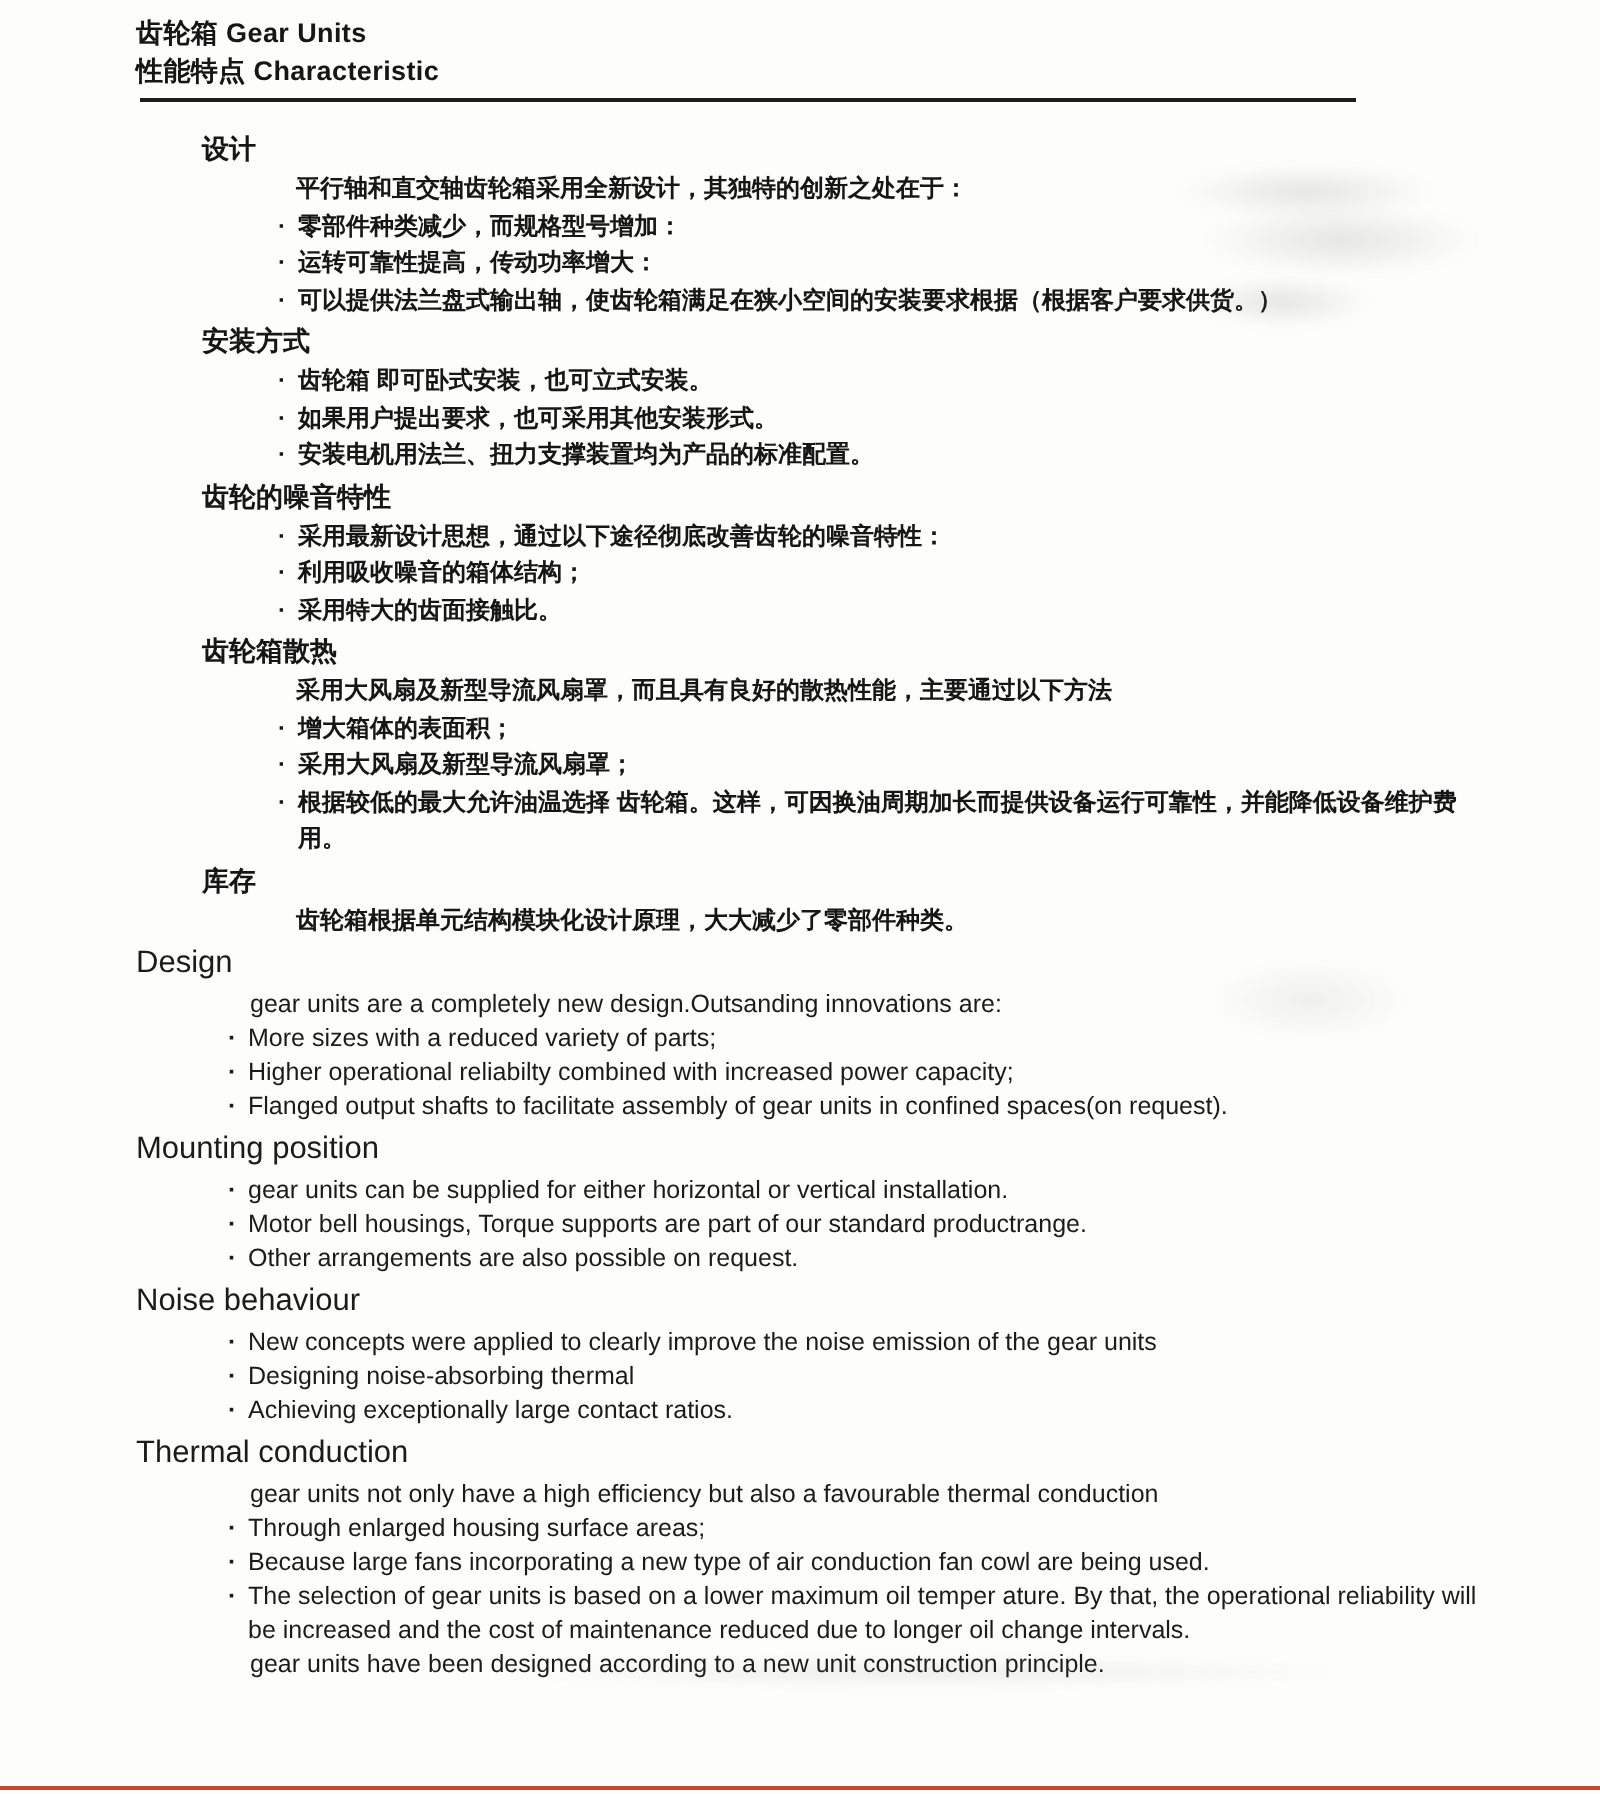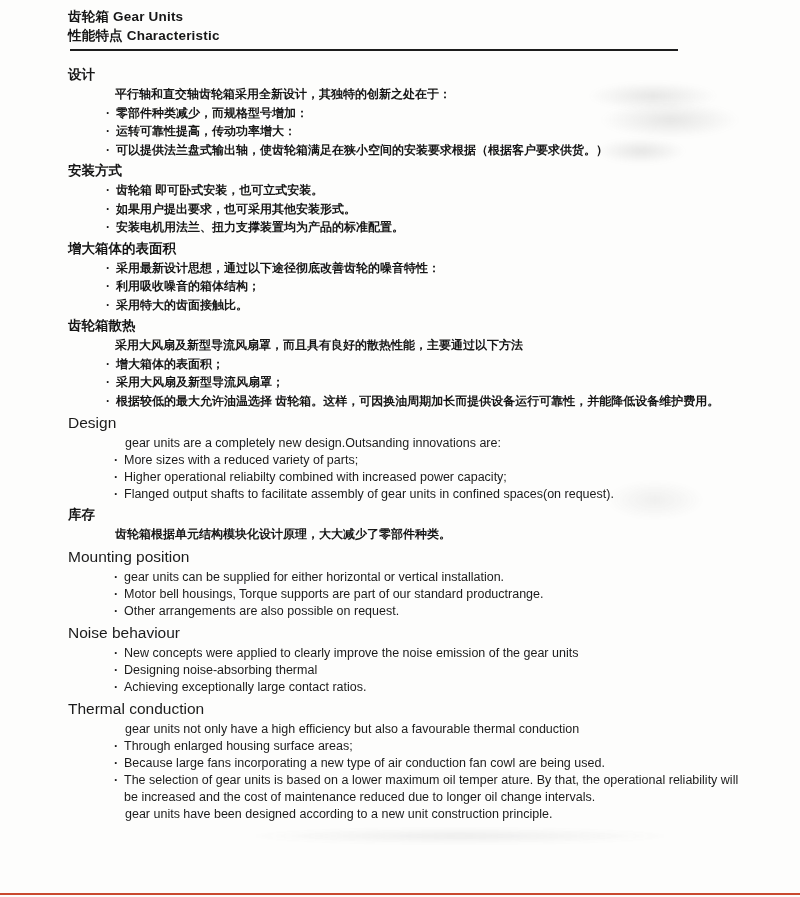--- a/index.html
+++ b/index.html
@@ -11,21 +11,21 @@
     font-family:"Liberation Sans","DejaVu Sans",sans-serif;
     color:#161616;
     overflow:hidden;
   }
   .header{padding:7px 0 0 68px;}
   .title{font-size:13.5px;font-weight:bold;line-height:19px;letter-spacing:.2px;}
   .header-rule{margin-left:2px;margin-top:4px;width:608px;height:2px;background:#1d1d1d;}
   .content{padding:12px 58px 0 68px;}
 
   
-  .section.zh{font-size:12px;font-weight:600;line-height:18.5px;}
+  .section.zh{font-size:12px;font-weight:600;line-height:18.5px;margin-left:33px;}
   .section.zh .heading{font-size:13.5px;font-weight:bold;line-height:19px;margin:2px 0 1px;}
   .section.zh .intro{margin-left:47px;}
   .section.zh .bullet{margin-left:37px;position:relative;padding-left:11px;}
   .section.zh .bullet::before{content:"\00B7";position:absolute;left:1px;font-weight:bold;}
 
   
   .section.en{font-size:12.5px;font-weight:400;line-height:17px;color:#1b1b1b;}
   .section.en .heading{font-size:15.5px;font-weight:400;line-height:20px;margin:3px 0 2px;}
   .section.en .intro{margin-left:57px;}
   .section.en .bullet{margin-left:45px;position:relative;padding-left:11px;}
@@ -59,45 +59,45 @@
     </div>
 
     <div class="section zh">
       <div class="heading">安装方式</div>
       <div class="bullet">齿轮箱 即可卧式安装，也可立式安装。</div>
       <div class="bullet">如果用户提出要求，也可采用其他安装形式。</div>
       <div class="bullet">安装电机用法兰、扭力支撑装置均为产品的标准配置。</div>
     </div>
 
     <div class="section zh">
-      <div class="heading">增大箱体的表面积</div>
+      <div class="heading">齿轮的噪音特性</div>
       <div class="bullet">采用最新设计思想，通过以下途径彻底改善齿轮的噪音特性：</div>
       <div class="bullet">利用吸收噪音的箱体结构；</div>
       <div class="bullet">采用特大的齿面接触比。</div>
     </div>
 
     <div class="section zh">
       <div class="heading">齿轮箱散热</div>
       <div class="intro">采用大风扇及新型导流风扇罩，而且具有良好的散热性能，主要通过以下方法</div>
       <div class="bullet">增大箱体的表面积；</div>
       <div class="bullet">采用大风扇及新型导流风扇罩；</div>
       <div class="bullet">根据较低的最大允许油温选择 齿轮箱。这样，可因换油周期加长而提供设备运行可靠性，并能降低设备维护费用。</div>
     </div>
 
+    <div class="section zh">
+      <div class="heading">库存</div>
+      <div class="intro">齿轮箱根据单元结构模块化设计原理，大大减少了零部件种类。</div>
+    </div>
+
     <div class="section en">
       <div class="heading">Design</div>
       <div class="intro">gear units are a completely new design.Outsanding innovations are:</div>
       <div class="bullet">More sizes with a reduced variety of parts;</div>
       <div class="bullet">Higher operational reliabilty combined with increased power capacity;</div>
       <div class="bullet">Flanged output shafts to facilitate assembly of gear units in confined spaces(on request).</div>
-    </div>
-
-    <div class="section zh">
-      <div class="heading">库存</div>
-      <div class="intro">齿轮箱根据单元结构模块化设计原理，大大减少了零部件种类。</div>
     </div>
 
     <div class="section en">
       <div class="heading">Mounting position</div>
       <div class="bullet">gear units can be supplied for either horizontal or vertical installation.</div>
       <div class="bullet">Motor bell housings, Torque supports are part of our standard productrange.</div>
       <div class="bullet">Other arrangements are also possible on request.</div>
     </div>
 
     <div class="section en">

